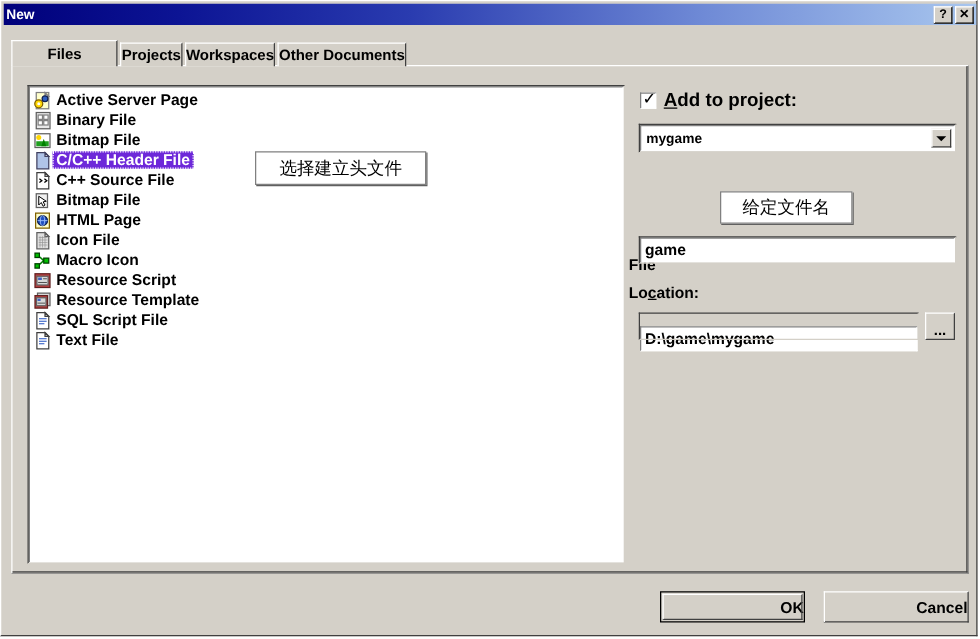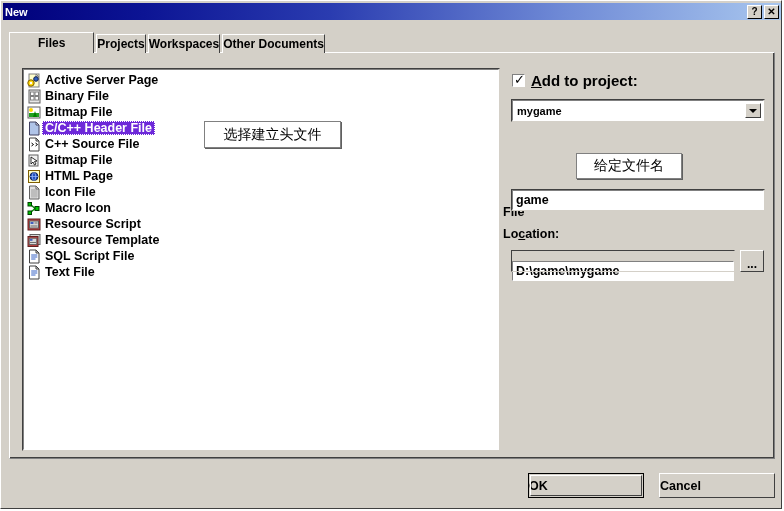--- a/index.html
+++ b/index.html
@@ -369,21 +369,21 @@
     border-top: 1px solid #ffffff;
     border-left: 1px solid #ffffff;
     border-right: 1px solid #404040;
     border-bottom: 1px solid #404040;
     box-sizing: border-box;
     font-size: 12.5px;
     font-weight: bold;
     color: #000000;
     display: flex;
     align-items: center;
-    justify-content: flex-start;
+    justify-content: flex-end;
     cursor: default;
     font-family: "Liberation Sans", sans-serif;
   }
   #btn-ok { left: 527px; top: 472px; width: 116px; height: 25px; border: 1px solid #000000; }
   #btn-ok .inner {
     position: absolute;
     left: 1px; top: 1px; right: 1px; bottom: 1px;
     border-top: 1px solid #ffffff;
     border-left: 1px solid #ffffff;
     border-right: 1px solid #404040;

